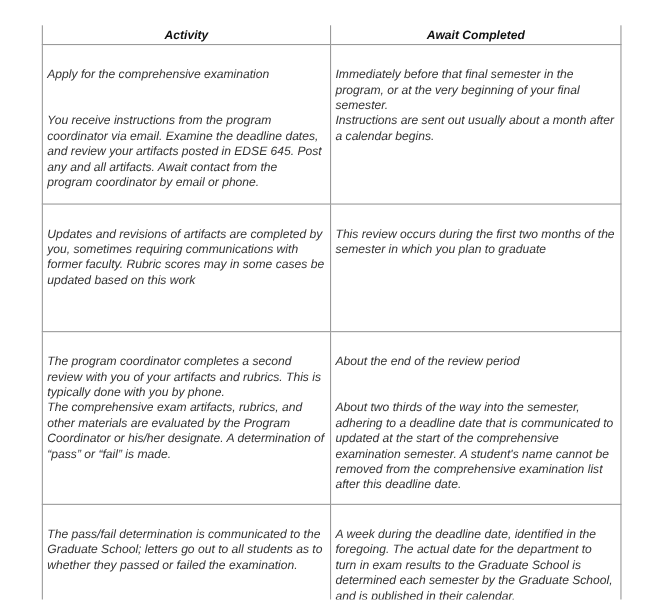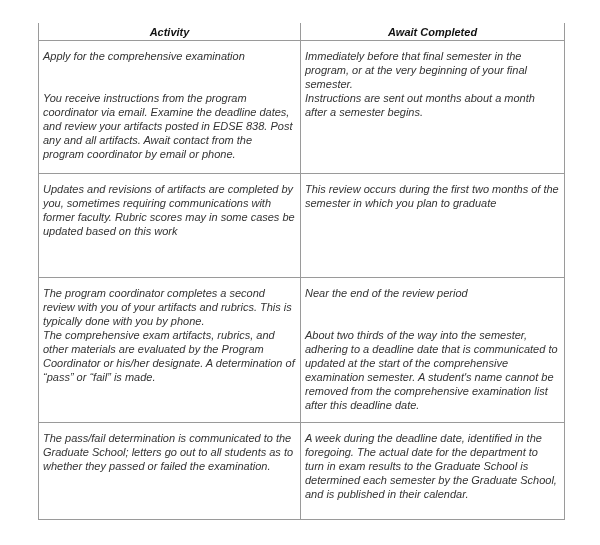--- a/index.html
+++ b/index.html
@@ -36,21 +36,21 @@
     text-align: center;
     padding: 2px 4px 1px 4px;
     height: 14px;
     vertical-align: middle;
   }
   td.cell {
     font-size: 11px;
     line-height: 14px;
     color: #333333;
     vertical-align: top;
-    padding: 8px 5px 0 4px;
+    padding: 20px 5px 0 4px;
   }
   td.cell p { margin: 0; }
   td.cell p.gap2 { margin-top: 28px; }
   tr.row-a td { height: 124px; }
   tr.row-b td { height: 41px; }
   tr.row-c td { height: 95px; }
   tr.row-d td { height: 136px; }
   tr.row-e td { height: 88px; }
   col.c-activity { width: 262px; }
   col.c-when { width: 264px; }
@@ -67,42 +67,42 @@
     <thead>
       <tr>
         <th class="hdr">Activity</th>
         <th class="hdr">Await Completed</th>
       </tr>
     </thead>
     <tbody>
       <tr class="row-a">
         <td class="cell">
           <p>Apply for the comprehensive examination</p>
-          <p class="gap2">You receive instructions from the program coordinator via email. Examine the deadline dates, and review your artifacts posted in EDSE 838. Post any and all artifacts. Await contact from the program coordinator by email or phone.</p>
+          <p class="gap2">You receive instructions from the program coordinator via email. Examine the deadline dates, and review your artifacts posted in EDSE 645. Post any and all artifacts. Await contact from the program coordinator by email or phone.</p>
         </td>
         <td class="cell">
           <p>Immediately before that final semester in the program, or at the very beginning of your final semester.</p>
-          <p>Instructions are sent out months about a month after a semester begins.</p>
+          <p>Instructions are sent out usually about a month after a calendar begins.</p>
         </td>
       </tr>
       <tr class="row-c">
         <td class="cell">
           <p>Updates and revisions of artifacts are completed by you, sometimes requiring communications with former faculty. Rubric scores may in some cases be updated based on this work</p>
         </td>
         <td class="cell">
           <p>This review occurs during the first two months of the semester in which you plan to graduate</p>
         </td>
       </tr>
       <tr class="row-d">
         <td class="cell">
           <p>The program coordinator completes a second review with you of your artifacts and rubrics. This is typically done with you by phone.</p>
           <p>The comprehensive exam artifacts, rubrics, and other materials are evaluated by the Program Coordinator or his/her designate. A determination of “pass” or “fail” is made.</p>
         </td>
         <td class="cell">
-          <p>Near the end of the review period</p>
+          <p>About the end of the review period</p>
           <p class="gap2">About two thirds of the way into the semester, adhering to a deadline date that is communicated to updated at the start of the comprehensive examination semester. A student's name cannot be removed from the comprehensive examination list after this deadline date.</p>
         </td>
       </tr>
       <tr class="row-e">
         <td class="cell">
           <p>The pass/fail determination is communicated to the Graduate School; letters go out to all students as to whether they passed or failed the examination.</p>
         </td>
         <td class="cell">
           <p>A week during the deadline date, identified in the foregoing. The actual date for the department to turn in exam results to the Graduate School is determined each semester by the Graduate School, and is published in their calendar.</p>
         </td>

